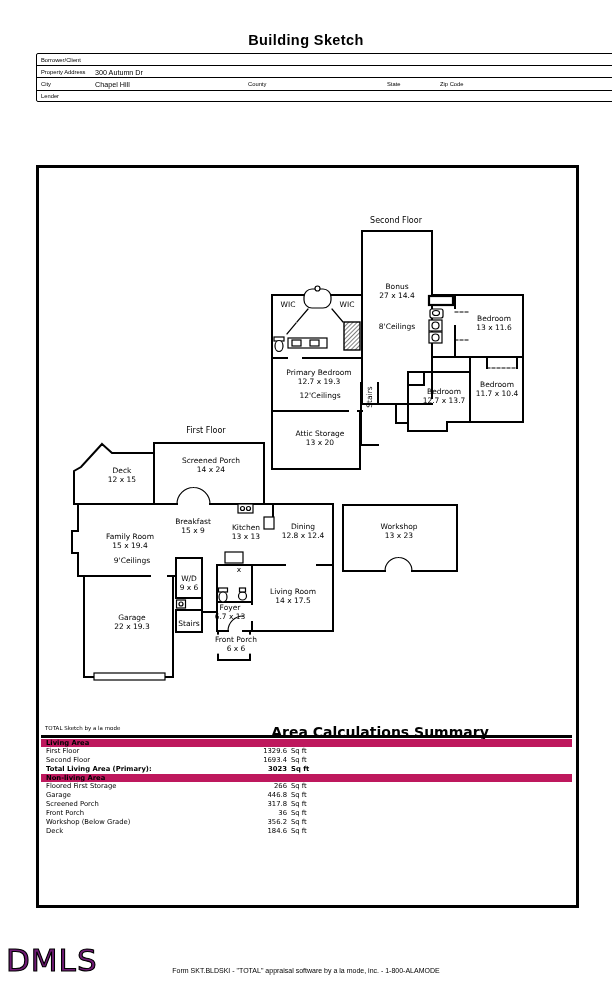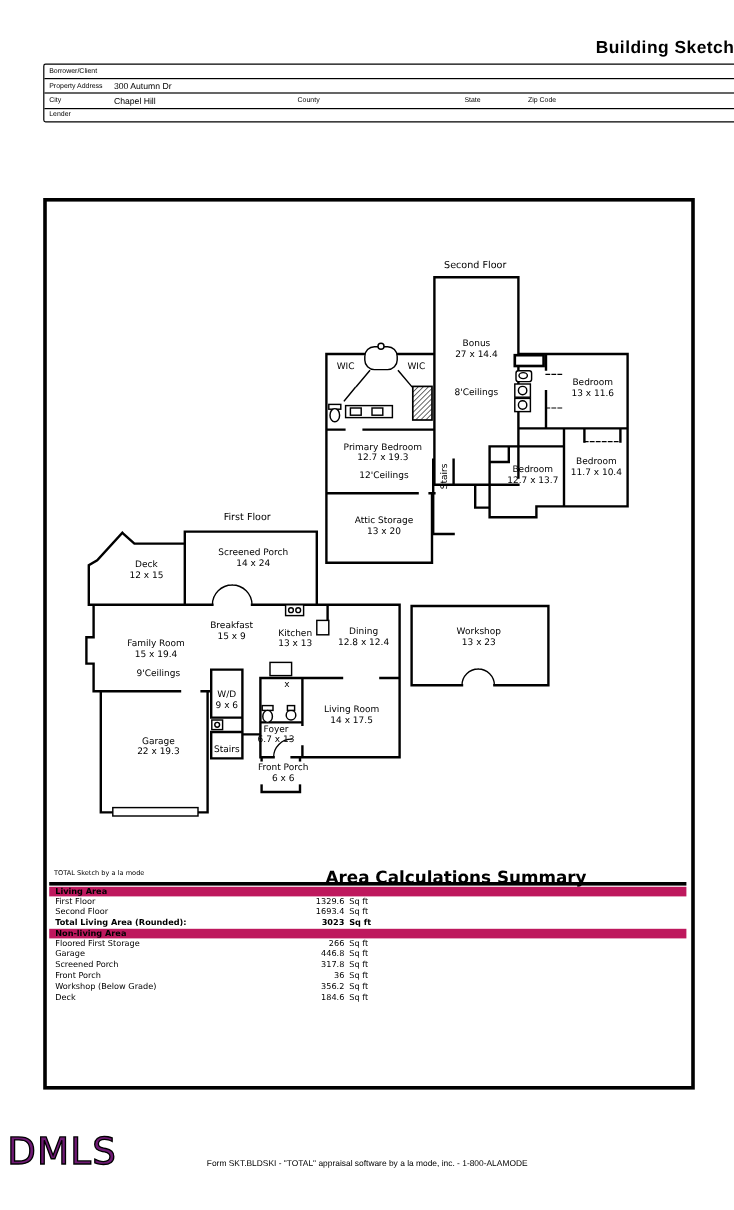--- a/index.html
+++ b/index.html
@@ -1,18 +1,18 @@
 <!DOCTYPE html>
 <html><head>
 <meta charset="utf-8">
 <style>
   html,body{margin:0;padding:0;background:#fff;}
   .page{position:relative;width:612px;height:1008px;background:#fff;overflow:hidden;
         font-family:"Liberation Sans",sans-serif;color:#000;}
-  .doc-title{position:absolute;top:32px;left:0;width:612px;text-align:right;
+  .doc-title{position:absolute;top:32px;left:0;width:612px;text-align:center;
              font-size:14.5px;font-weight:bold;letter-spacing:.4px;}
   
   .info-table{position:absolute;left:36px;top:53px;width:612px;height:49px;
               border:1.6px solid #000;border-radius:2px;box-sizing:border-box;}
   .itr{position:relative;width:100%;box-sizing:border-box;}
   .itr+.itr{border-top:1px solid #000;}
   .itr span{position:absolute;white-space:nowrap;}
   .ilabel{font-size:5.8px;top:50%;transform:translateY(-50%);}
   .ivalue{font-size:7.2px;top:50%;transform:translateY(-50%);}
   
@@ -222,21 +222,21 @@
       <span class="rlabel">First Floor</span>
       <span class="rnum">1329.6</span>
       <span class="runit">Sq ft</span>
     </div>
     <div class="srow">
       <span class="rlabel">Second Floor</span>
       <span class="rnum">1693.4</span>
       <span class="runit">Sq ft</span>
     </div>
     <div class="srow bold">
-      <span class="rlabel">Total Living Area (Rounded):</span>
+      <span class="rlabel">Total Living Area (Primary):</span>
       <span class="rnum">3023</span>
       <span class="runit">Sq ft</span>
     </div>
     <div class="sband">Non-living Area</div>
     <div class="srow">
       <span class="rlabel">Floored First Storage</span>
       <span class="rnum">266</span>
       <span class="runit">Sq ft</span>
     </div>
     <div class="srow">

